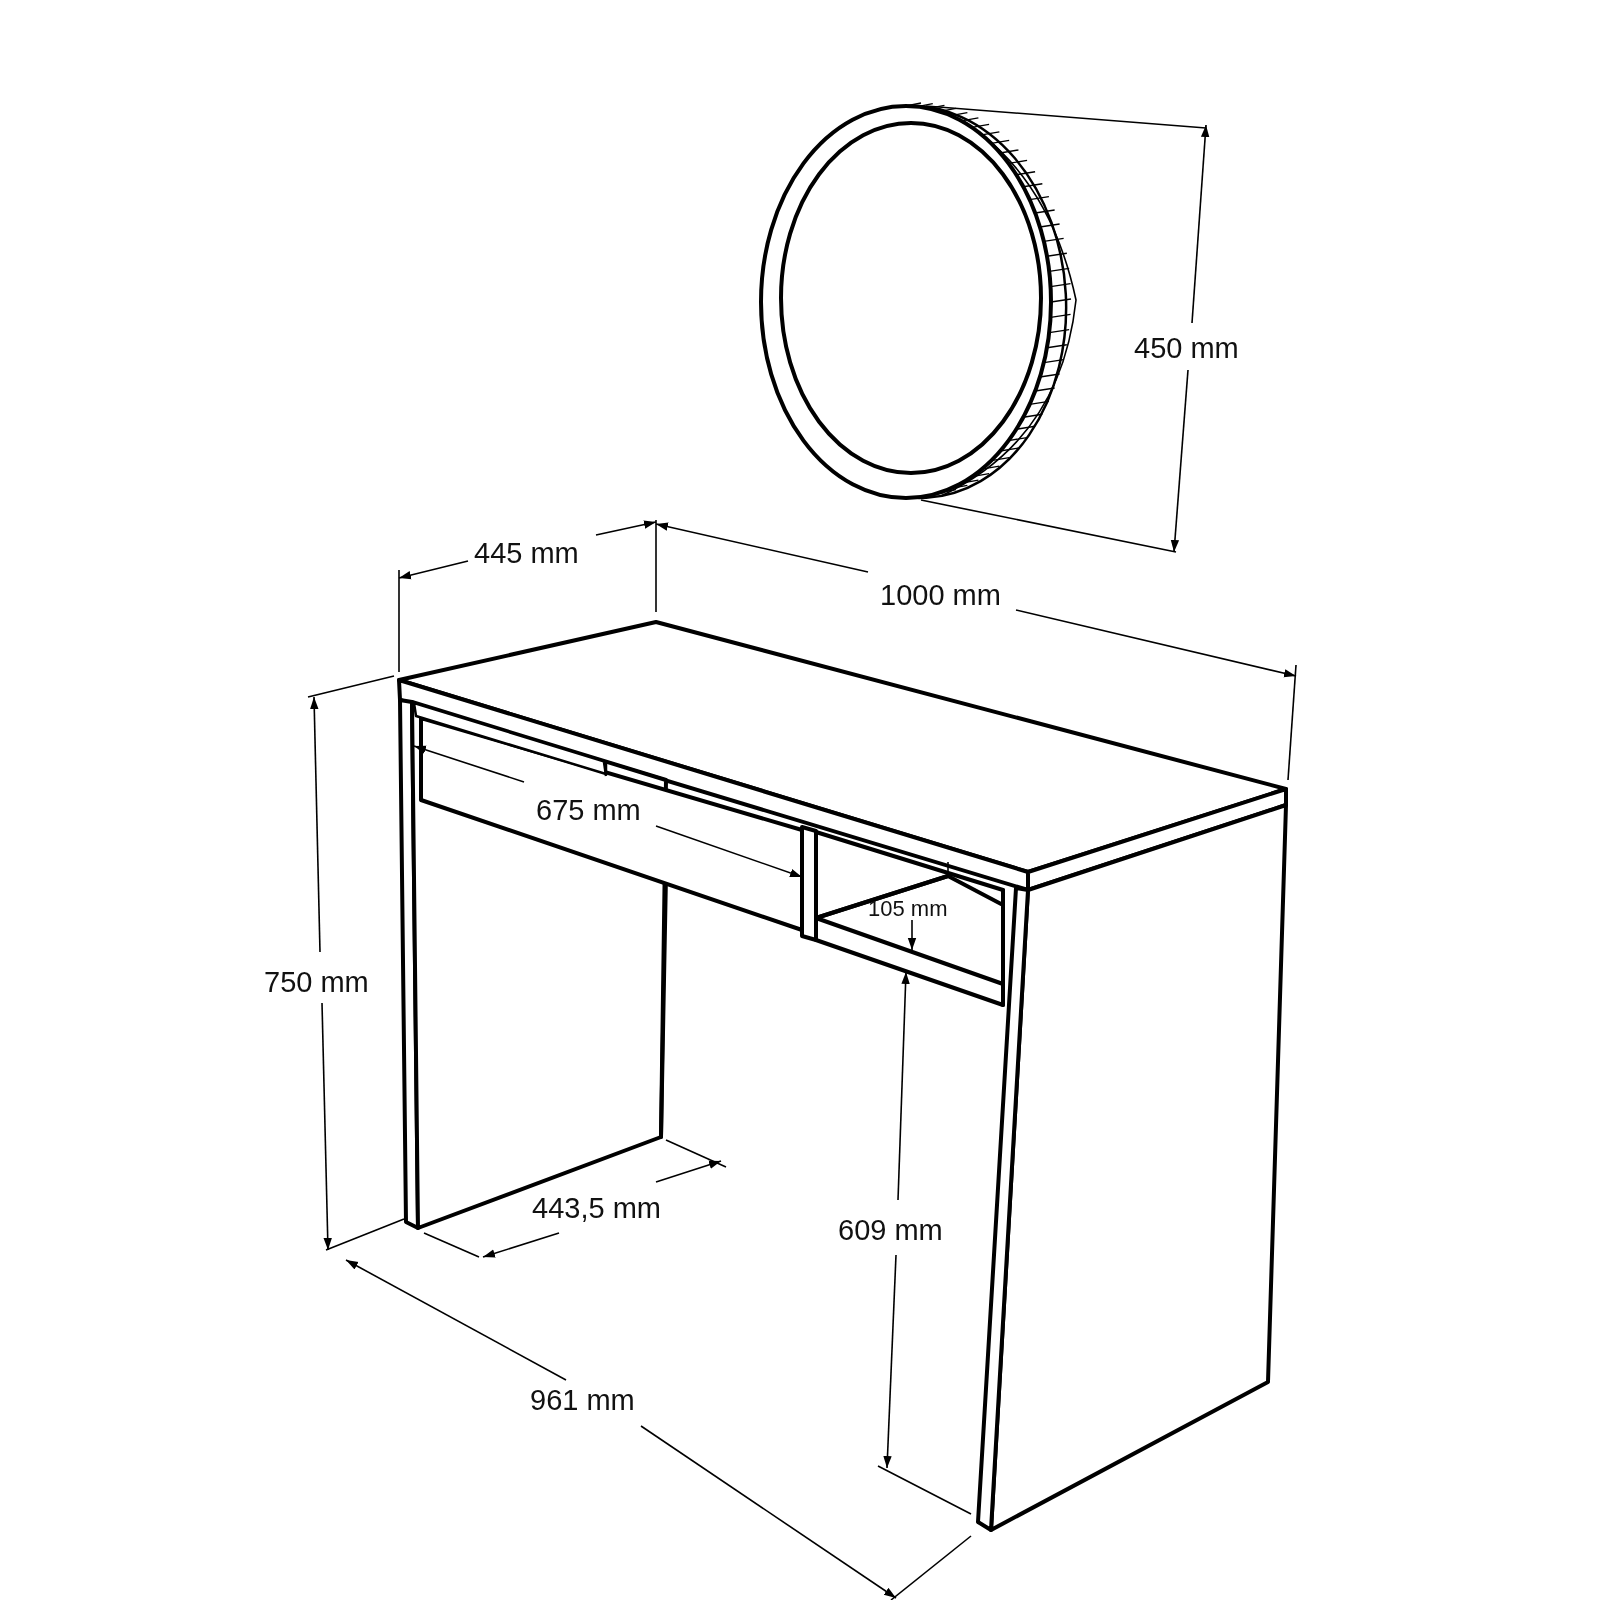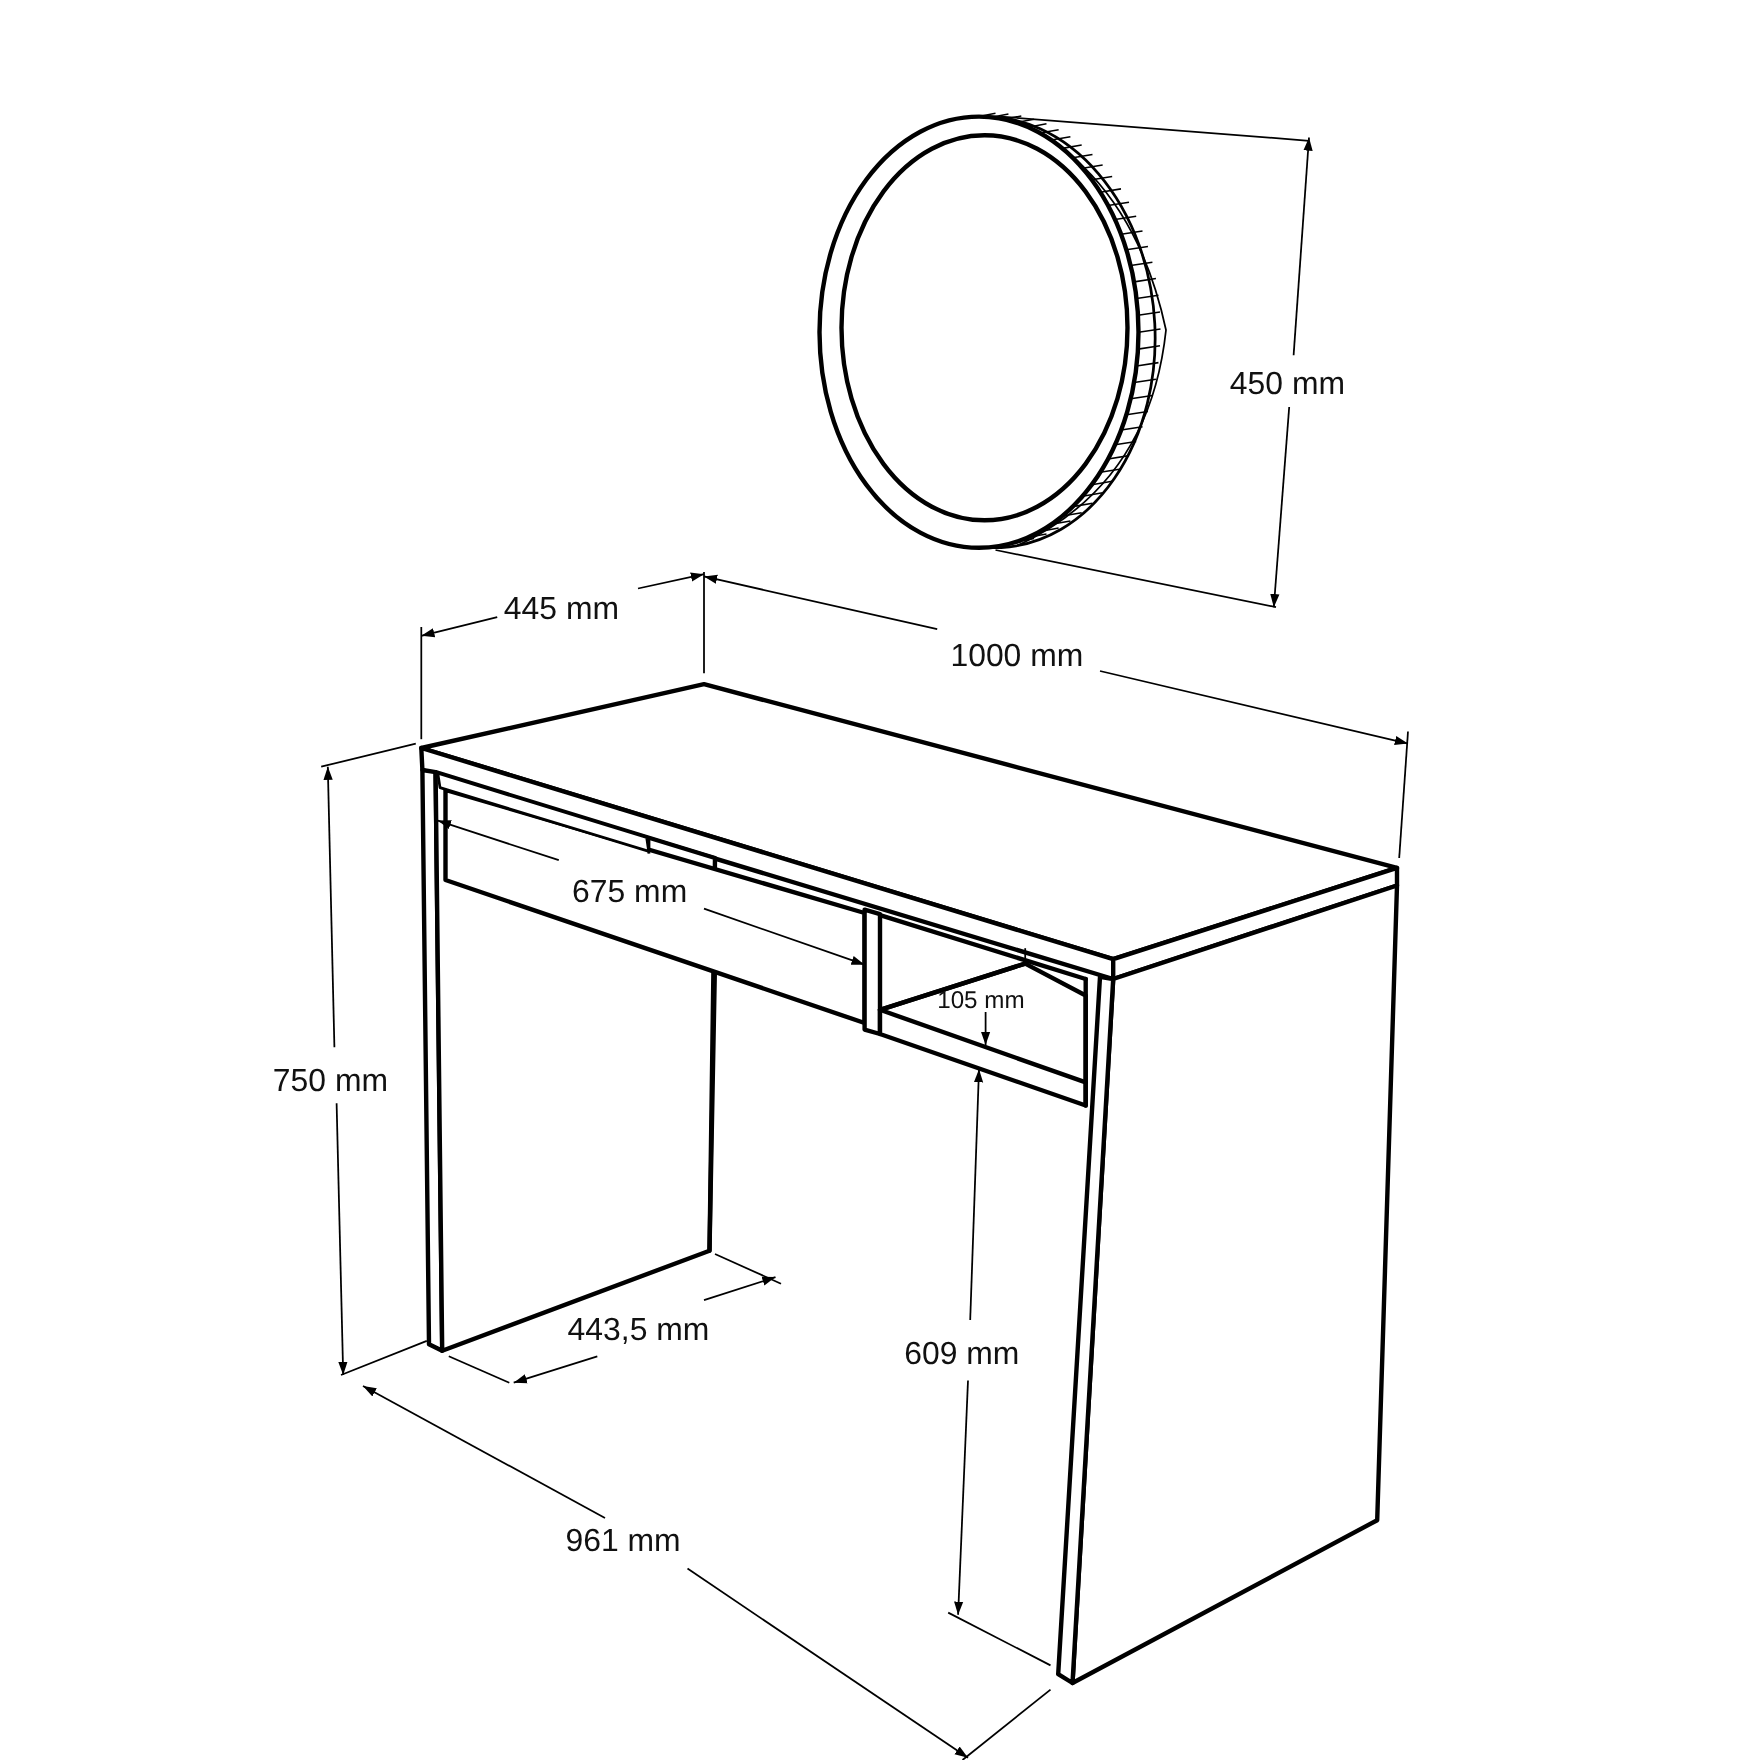--- a/index.html
+++ b/index.html
@@ -1,17 +1,17 @@
 <!DOCTYPE html>
 <html><head>
 <meta charset="utf-8">
 <style>
   html, body { margin: 0; padding: 0; background: #ffffff; }
   body { width: 1600px; height: 1600px; overflow: hidden; }
-  #canvas { position: absolute; left: 0; top: 0; width: 1356px; height: 1600px; }
+  #canvas { position: absolute; left: 16px; top: 0; width: 1356px; height: 1600px; }
   svg { display: block; }
   .thick { stroke: #000; stroke-width: 4; fill: none; stroke-linejoin: round; stroke-linecap: round; }
   .mid { stroke: #000; stroke-width: 2.5; fill: none; stroke-linejoin: round; }
   .thin { stroke: #000; stroke-width: 1.6; fill: none; }
   .dim { stroke: #000; stroke-width: 1.6; fill: none; }
   .fillw { fill: #fff; }
   .label { font-family: "Liberation Sans", sans-serif; font-size: 29px; fill: #111; }
   .label-sm { font-family: "Liberation Sans", sans-serif; font-size: 22px; fill: #111; }
 </style>
 </head>

